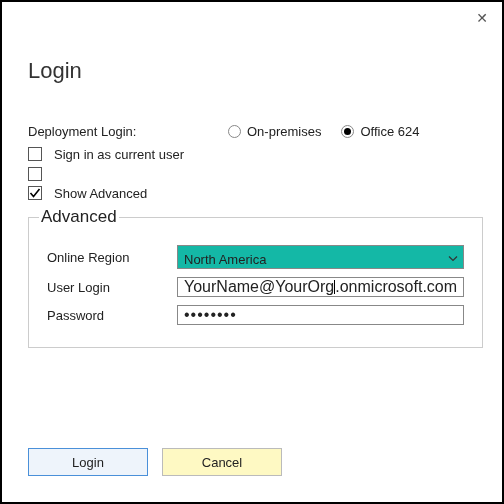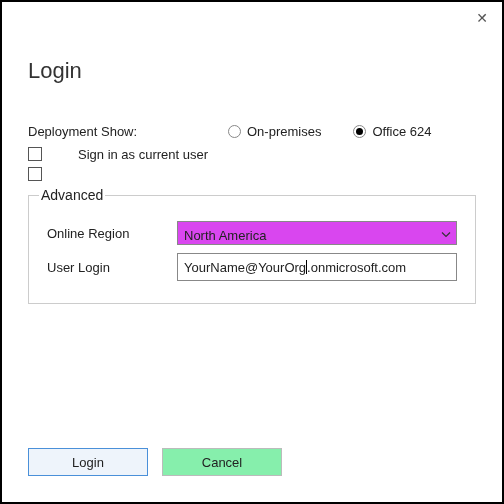--- a/index.html
+++ b/index.html
@@ -42,21 +42,21 @@
     display: flex;
     align-items: center;
     margin-bottom: 8px;
   }
   .dtype-label {
     width: 200px;
   }
   .radio-group {
     display: flex;
     align-items: center;
-    gap: 20px;
+    gap: 8px;
   }
   .radio {
     width: 13px;
     height: 13px;
     border: 1px solid #888;
     border-radius: 50%;
     display: inline-flex;
     align-items: center;
     justify-content: center;
     margin-right: 6px;
@@ -71,21 +71,20 @@
   }
   .radio-item {
     display: flex;
     align-items: center;
     margin-right: 12px;
   }
   .checkbox-row {
     display: flex;
     align-items: flex-start;
     margin: 5px 0;
-    gap: 24px;
   }
   .checkbox {
     width: 14px;
     height: 14px;
     border: 1px solid #555;
     display: inline-flex;
     align-items: center;
     justify-content: center;
     margin-right: 12px;
     background: #fff;
@@ -97,50 +96,50 @@
     width: 12px;
     height: 12px;
   }
   fieldset.advanced {
     border: 1px solid #ccc;
     margin: 6px 0 0 0;
     padding: 10px 10px 14px 10px;
   }
   fieldset.advanced legend {
     padding: 0 2px;
-    font-size: 14px;
+    font-size: 17px;
   }
   .field-row {
     display: flex;
     align-items: center;
     margin: 8px 8px;
   }
   .field-label {
     width: 130px;
   }
   .field-input {
     flex: 1;
-    height: 28px;
+    height: 20px;
     border: 1px solid #888;
     padding: 2px 6px;
     font-family: inherit;
-    font-size: 13px;
+    font-size: 16px;
     background: #fff;
     outline: none;
   }
   .select-wrap {
     flex: 1;
     position: relative;
   }
   .select {
     width: 100%;
     height: 24px;
     border: 1px solid #888;
     padding: 6px 22px 2px 6px;
-    background: #d946ef;
+    background: #14b8a6;
     display: flex;
     align-items: center;
     cursor: pointer;
   }
   .chevron {
     position: absolute;
     right: 6px;
     top: 50%;
     transform: translateY(-50%);
     pointer-events: none;
@@ -149,21 +148,21 @@
   .button-bar {
     position: absolute;
     bottom: 26px;
     left: 26px;
     display: flex;
     gap: 14px;
   }
   .btn {
     width: 120px;
     height: 28px;
-    background: #86efac;
+    background: #fef9c3;
     border: 1px solid #bbb;
     display: flex;
     align-items: center;
     justify-content: center;
     cursor: pointer;
     font-size: 13px;
   }
   .btn.primary {
     border: 1px solid #4a90d9;
     background: #eef4fb;
@@ -182,21 +181,21 @@
 
 <div class="window">
 
   <div class="close-icon">✕</div>
 
   <div class="content">
 
     <h1 class="title">Login</h1>
 
     <div class="row">
-      <span class="dtype-label">Deployment Show:</span>
+      <span class="dtype-label">Deployment Login:</span>
       <div class="radio-group">
         <div class="radio-item">
           <span class="radio"></span>
           <span>On-premises</span>
         </div>
         <div class="radio-item">
           <span class="radio selected"></span>
           <span>Office 624</span>
         </div>
       </div>
@@ -204,20 +203,28 @@
 
     <div class="checkbox-row">
       <span class="checkbox"></span>
       <span>Sign in as current user</span>
     </div>
 
     <div class="checkbox-row">
       <span class="checkbox"></span>
     </div>
 
+    <div class="checkbox-row">
+      <span class="checkbox checked">
+        <svg viewBox="0 0 12 12">
+            <polyline points="1.5,6 4.5,9.5 10.5,2" fill="none" stroke="#000" stroke-width="1.6"></polyline>
+          </svg>
+      </span>
+      <span>Show Advanced</span>
+    </div>
 
     <fieldset class="advanced">
       <legend>Advanced</legend>
 
       <div class="field-row">
         <span class="field-label">Online Region</span>
         <div class="select-wrap">
           <div class="select">
             <span>North America</span>
           </div>
@@ -231,20 +238,26 @@
 
       <div class="field-row">
         <span class="field-label">User Login</span>
         <div class="field-input" style="display:flex;align-items:center;">
           <span>YourName@YourOrg</span>
             <span class="caret-mark"></span>
             <span>.onmicrosoft.com</span>
         </div>
       </div>
 
+      <div class="field-row">
+        <span class="field-label">Password</span>
+        <div class="field-input" style="display:flex;align-items:center;letter-spacing:1px;">
+          <span>••••••••</span>
+        </div>
+      </div>
 
     </fieldset>
 
   </div>
 
   <div class="button-bar">
     <div class="btn primary">
       <span>Login</span>
     </div>
     <div class="btn">

